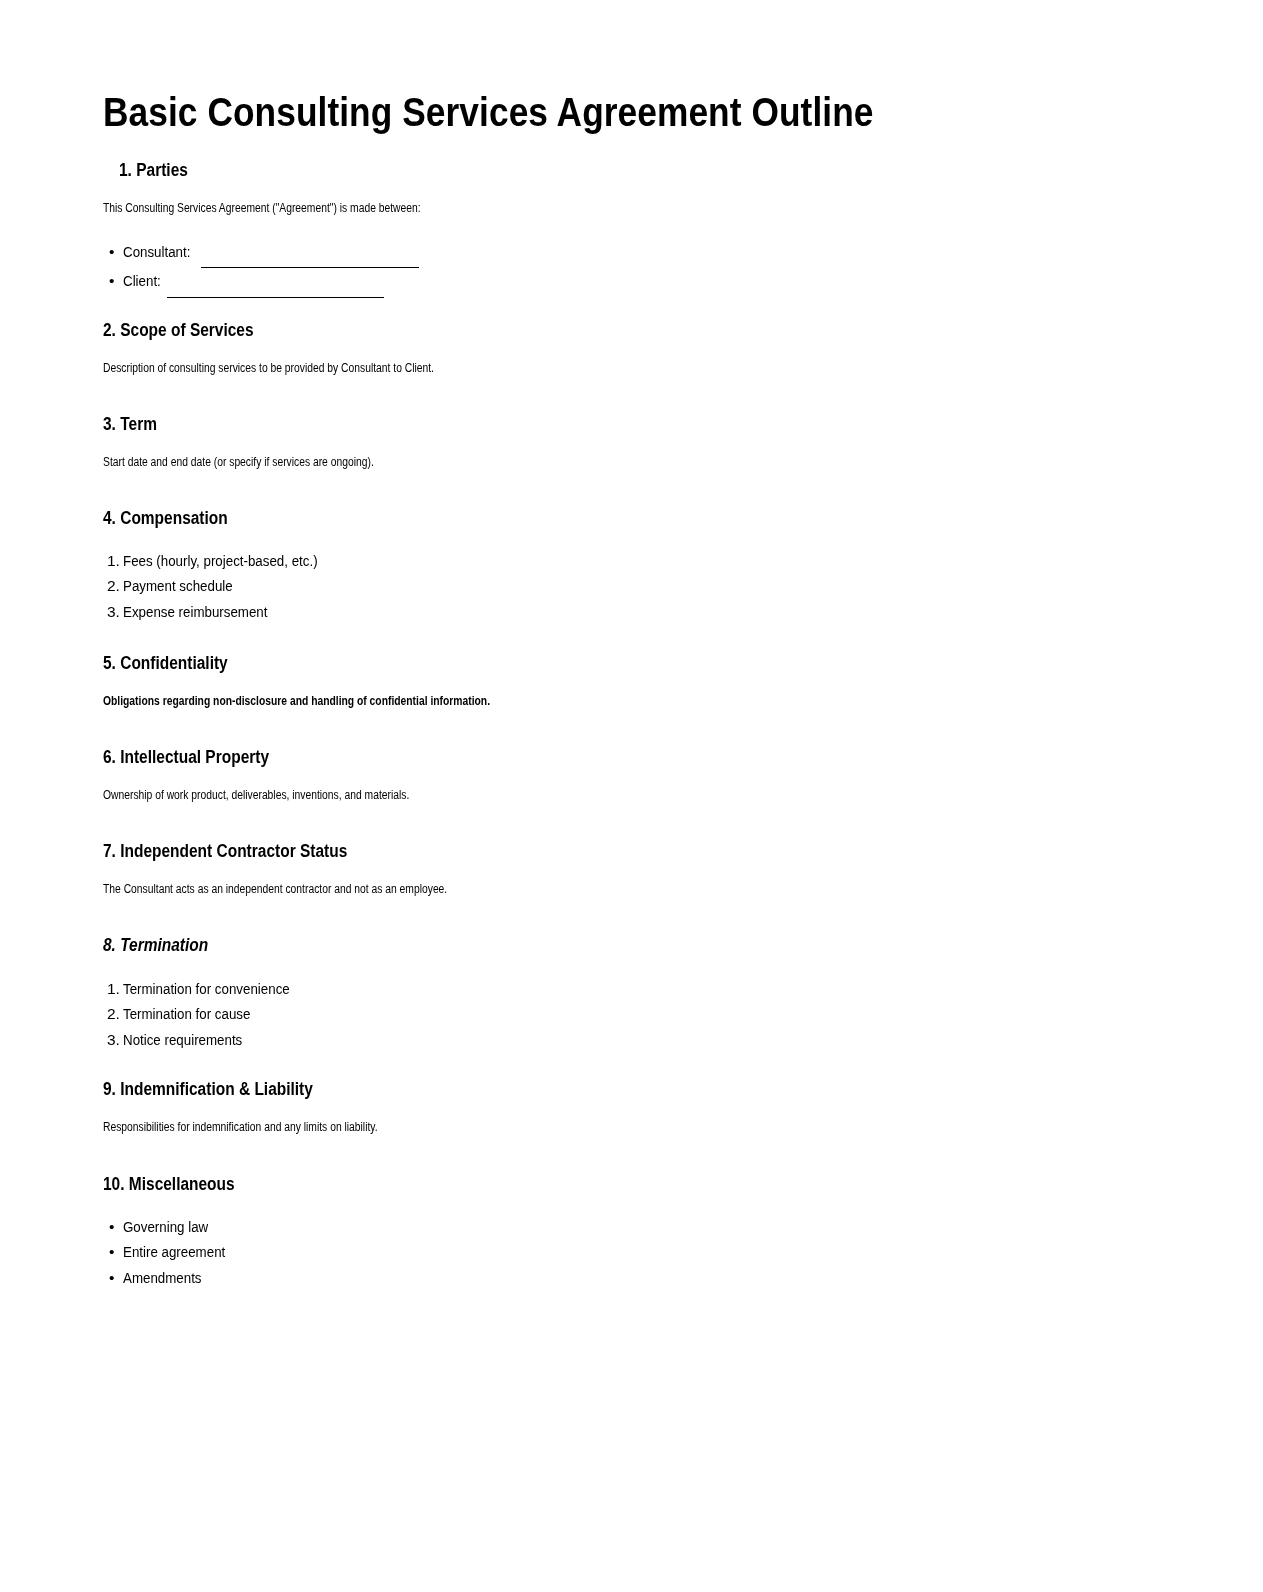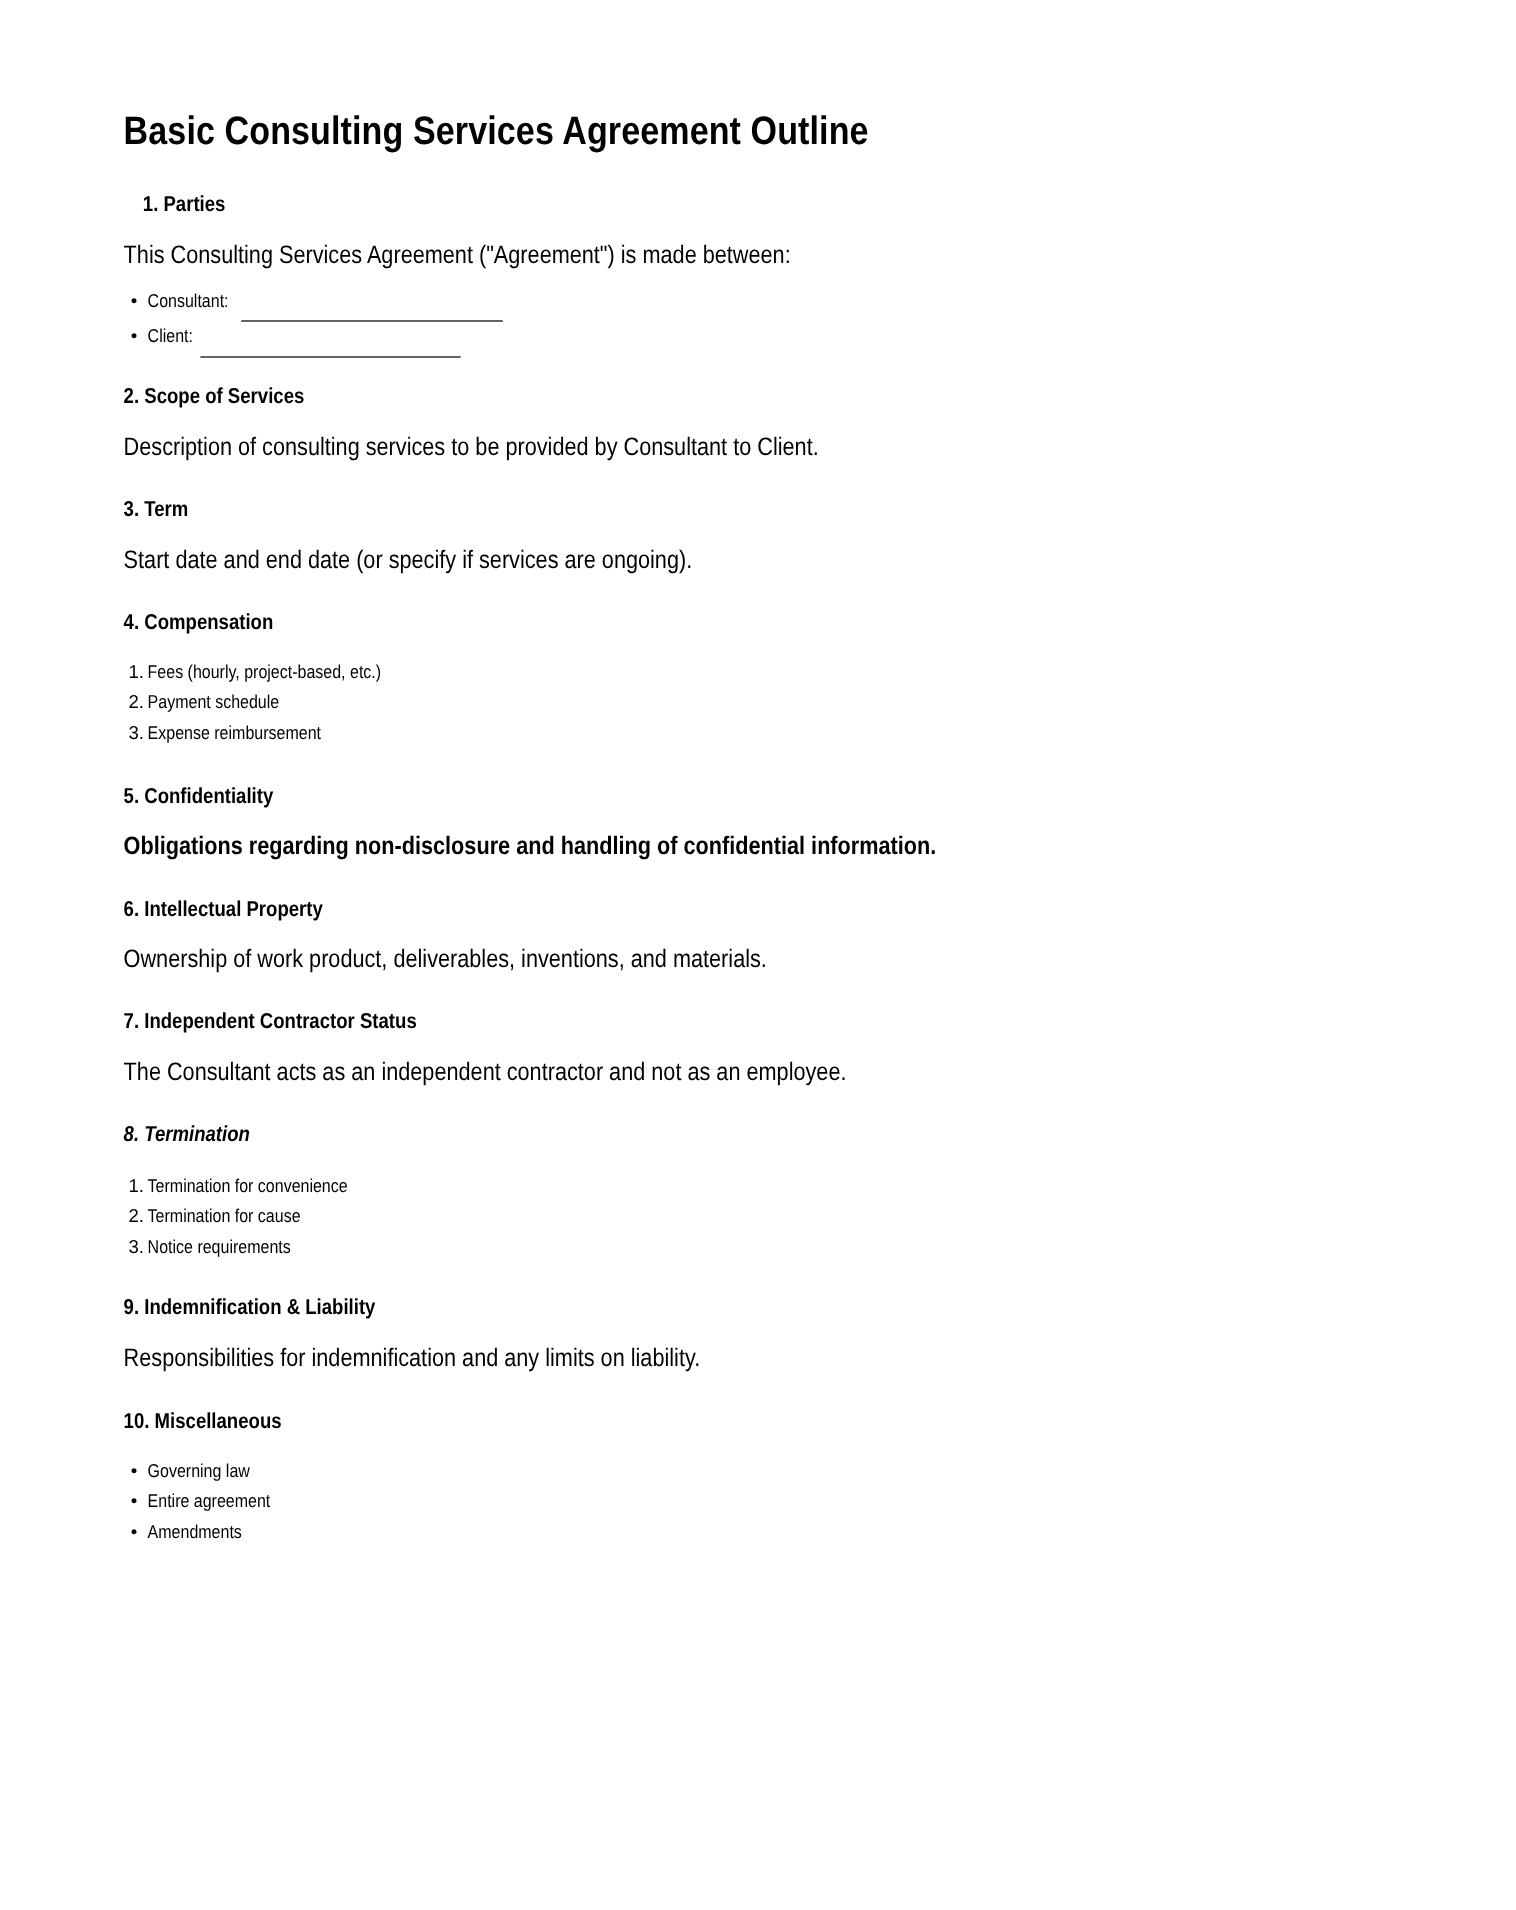--- a/index.html
+++ b/index.html
@@ -21,41 +21,41 @@
     width: 1000px;
   }
   
   .cond {
     display: inline-block;
     transform: scaleX(0.86);
     transform-origin: left center;
     white-space: pre;
   }
   h1.doc-title {
-    font-size: 33px;
+    font-size: 41px;
     font-weight: bold;
     letter-spacing: 0.1px;
     margin: 0;
     padding: 0;
     line-height: 1;
     position: absolute;
     top: 92px;
     left: 0;
   }
   h2.section-heading {
     font-size: 18px;
     font-weight: bold;
     margin: 0;
     padding: 0;
     line-height: 1;
     position: absolute;
     left: 0;
   }
   p.body-text {
-    font-size: 21px;
+    font-size: 12px;
     font-weight: normal;
     margin: 0;
     padding: 0;
     line-height: 1;
     position: absolute;
     left: 0;
   }
   ul.bullet-list, ol.numbered-list {
     margin: 0;
     padding: 0;

